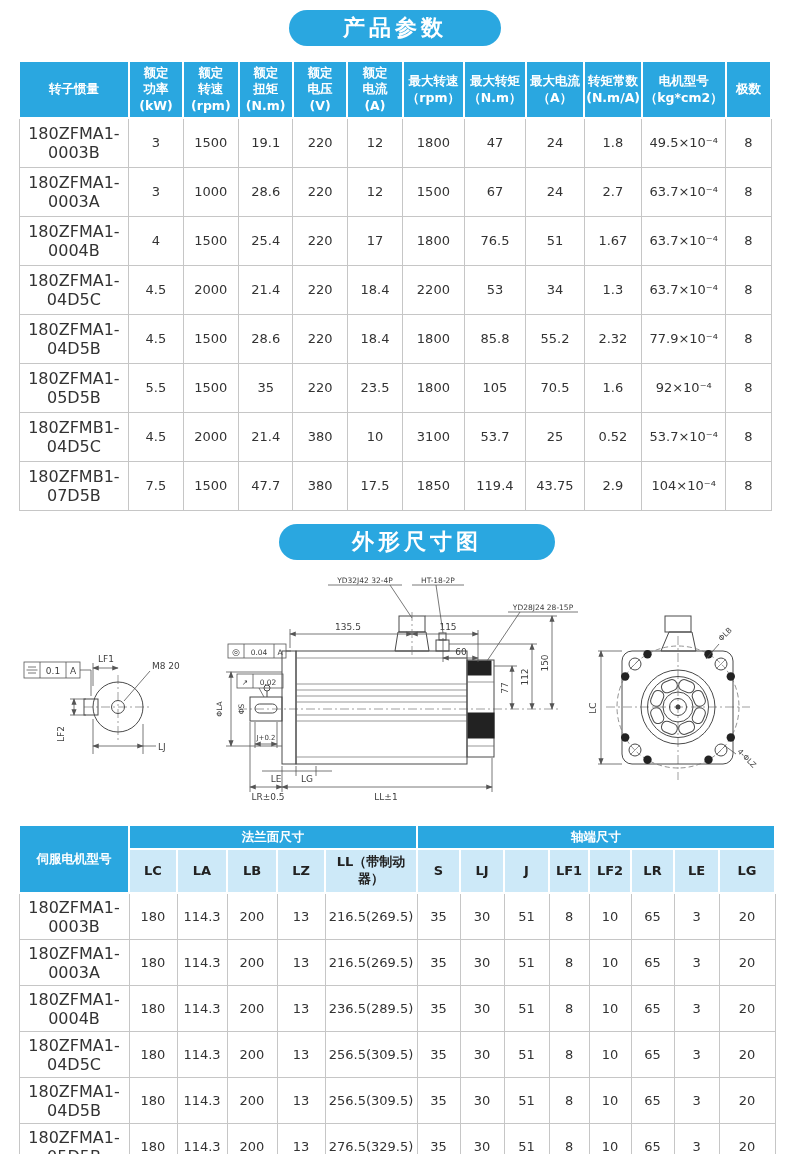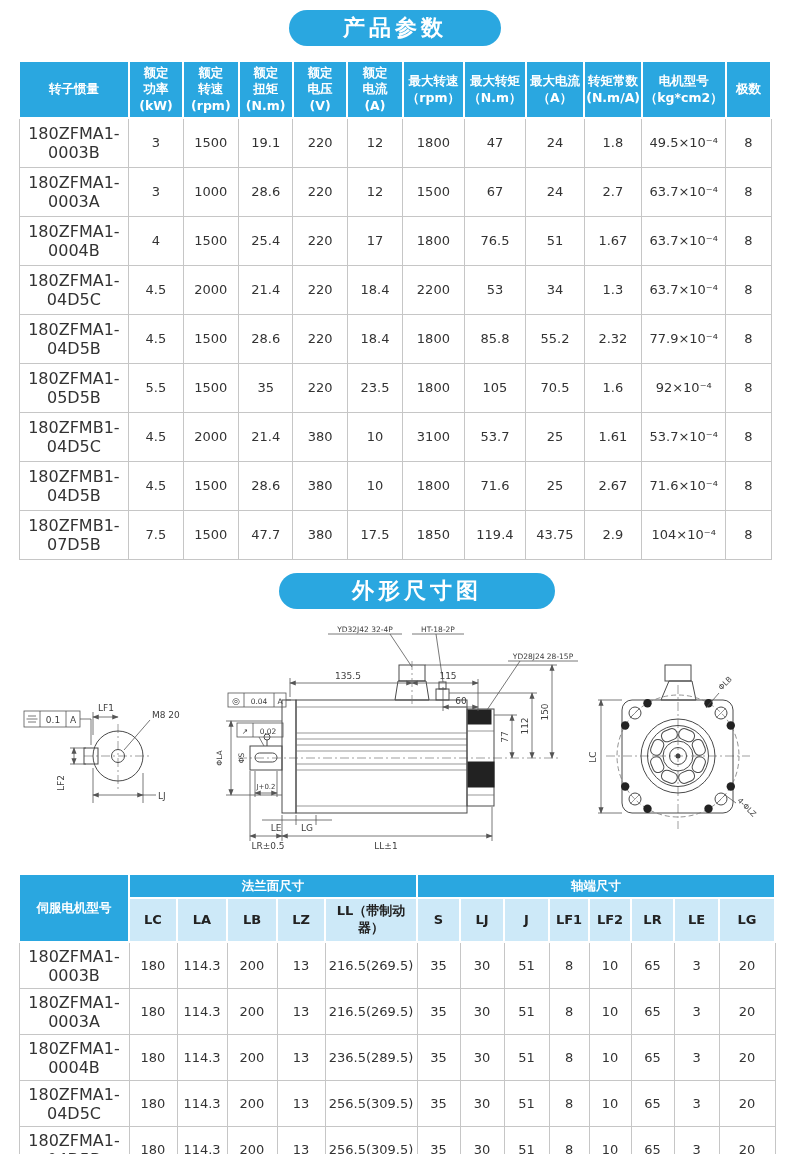--- a/index.html
+++ b/index.html
@@ -176,36 +176,22 @@
         <tr>
           <td class="model-cell">180ZFMB1-04D5C</td>
           <td>4.5</td>
           <td>2000</td>
           <td>21.4</td>
           <td>380</td>
           <td>10</td>
           <td>3100</td>
           <td>53.7</td>
           <td>25</td>
-          <td>1.61</td>
+          <td>0.52</td>
           <td>53.7×10⁻⁴</td>
-          <td>8</td>
-        </tr>
-        <tr>
-          <td class="model-cell">180ZFMB1-04D5B</td>
-          <td>4.5</td>
-          <td>1500</td>
-          <td>28.6</td>
-          <td>380</td>
-          <td>10</td>
-          <td>1800</td>
-          <td>71.6</td>
-          <td>25</td>
-          <td>2.67</td>
-          <td>71.6×10⁻⁴</td>
           <td>8</td>
         </tr>
         <tr>
           <td class="model-cell">180ZFMB1-07D5B</td>
           <td>7.5</td>
           <td>1500</td>
           <td>47.7</td>
           <td>380</td>
           <td>17.5</td>
           <td>1850</td>

